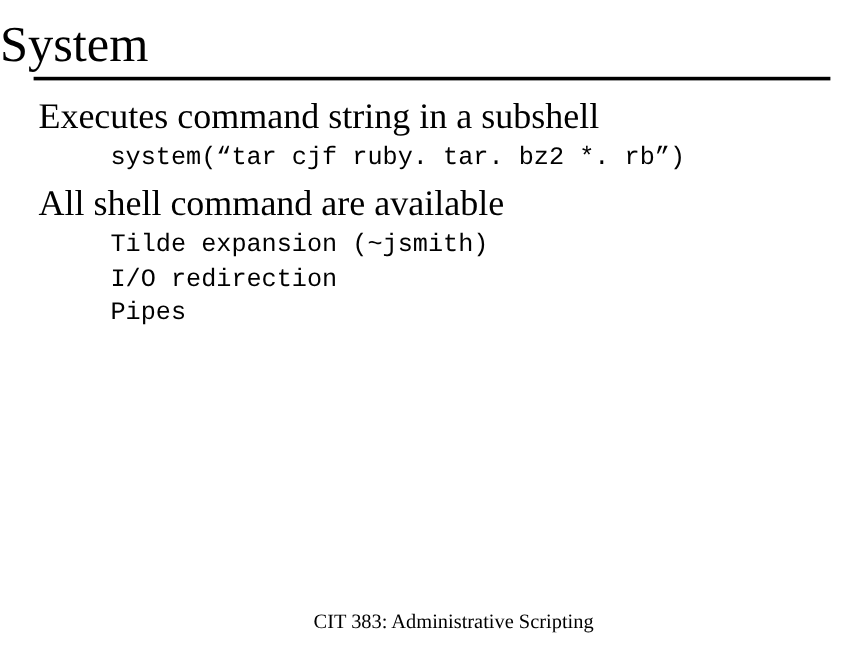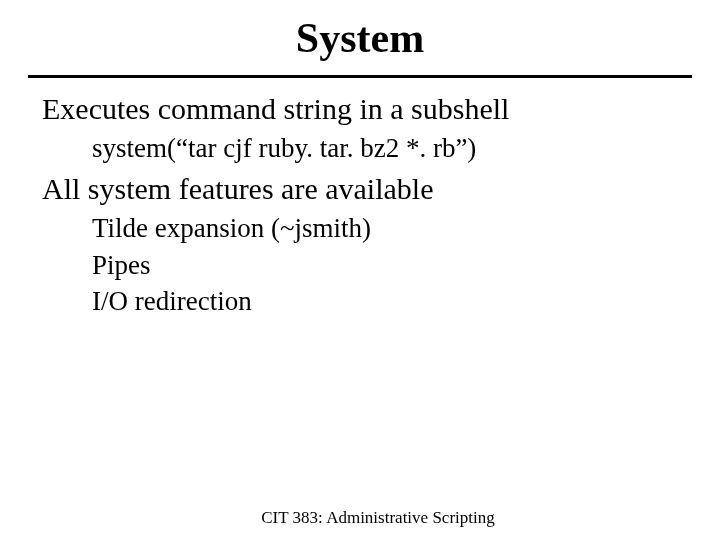--- a/index.html
+++ b/index.html
@@ -12,60 +12,60 @@
     color: #000000;
     overflow: hidden;
   }
   .slide {
     width: 720px;
     height: 540px;
     box-sizing: border-box;
     position: relative;
   }
   .title {
-    text-align: center;
     font-size: 42px;
-    font-weight: bold;
+    font-weight: normal;
     margin-top: 14px;
-    margin-bottom: 13px;
+    margin-bottom: 2px;
   }
   .hr {
     border: 0;
     border-top: 3px solid #000000;
     margin: 0 28px 14px 28px;
   }
   .content {
     padding: 0 30px;
   }
   .heading {
     font-size: 30px;
-    margin: 6px 0 4px 12px;
+    margin: 6px 0 4px 2px;
   }
   .sub {
-    font-size: 27px;
+    font-size: 21px;
     margin-left: 62px;
     line-height: 1.35;
+    font-family: Liberation Mono, monospace;
   }
   .footer {
     position: absolute;
     bottom: 26px;
     left: 18px;
     width: 100%;
     text-align: center;
     font-size: 17px;
   }
 </style>
 </head>
 <body>
 
 <div class="slide">
   <div class="title">System</div>
   <hr class="hr">
   <div class="content">
     <div class="heading">Executes command string in a subshell</div>
     <div class="sub">system(“tar cjf ruby. tar. bz2 *. rb”)</div>
-    <div class="heading">All system features are available</div>
+    <div class="heading">All shell command are available</div>
     <div class="sub">Tilde expansion (~jsmith)</div>
+    <div class="sub">I/O redirection</div>
     <div class="sub">Pipes</div>
-    <div class="sub">I/O redirection</div>
   </div>
   <div class="footer">CIT 383: Administrative Scripting</div>
 </div>
 
 </body></html>

